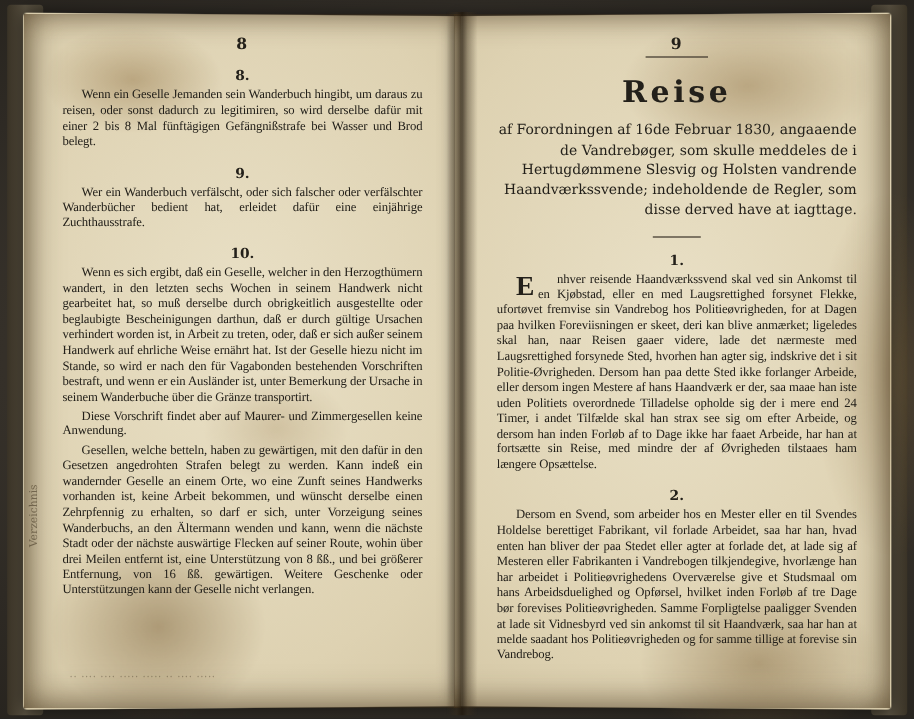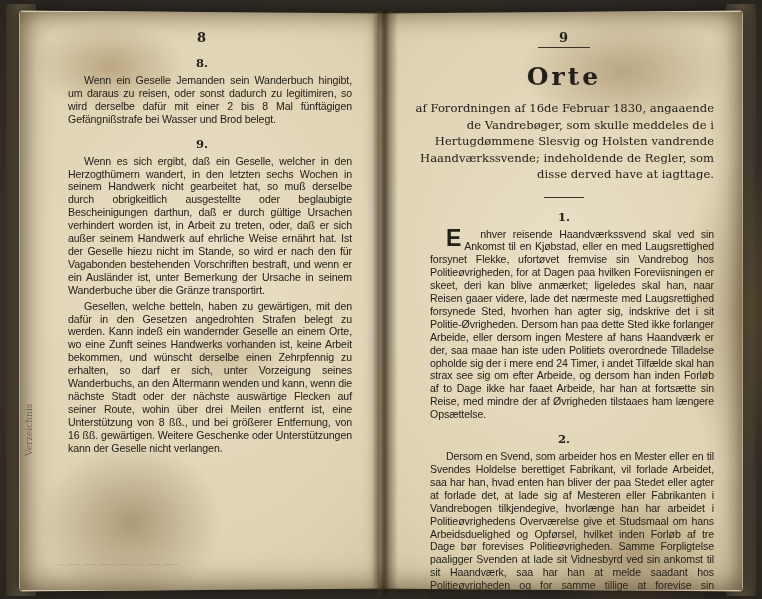--- a/index.html
+++ b/index.html
@@ -130,26 +130,26 @@
   }
 
   .secnum {
     text-align: center;
     font-size: 11.5px;
     font-weight: bold;
     margin: 11px 0 4px 0;
   }
 
   p.para {
-    margin: 0 0 3px 16px;
+    margin: 0 0 3px 0;
     font-size: 10.6px;
     line-height: 12.9px;
     text-align: justify;
     text-indent: 16px;
-    font-family: Liberation Sans, sans-serif;
+    font-family: Liberation Serif, serif;
     letter-spacing: -0.1px;
   }
 
   
   .bigtitle {
     text-align: center;
     font-size: 25px;
     font-weight: bold;
     letter-spacing: 3px;
     margin: 4px 0 9px 0;
@@ -241,34 +241,37 @@
       <div class="stain s5"></div>
     </div>
 
     <div class="col left">
       <div class="folio">8</div>
 
       <div class="secnum">8.</div>
       <p class="para">Wenn ein Geselle Jemanden sein Wanderbuch hingibt, um daraus zu reisen, oder sonst dadurch zu legitimiren, so wird derselbe dafür mit einer 2 bis 8 Mal fünftägigen Gefängnißstrafe bei Wasser und Brod belegt.</p>
 
       <div class="secnum">9.</div>
-
+      <p class="para">Wer ein Wanderbuch verfälscht, oder sich falscher oder verfälschter Wanderbücher bedient hat, erleidet dafür eine einjährige Zuchthausstrafe.</p>
+
+      <div class="secnum">10.</div>
       <p class="para">Wenn es sich ergibt, daß ein Geselle, welcher in den Herzogthümern wandert, in den letzten sechs Wochen in seinem Handwerk nicht gearbeitet hat, so muß derselbe durch obrigkeitlich ausgestellte oder beglaubigte Bescheinigungen darthun, daß er durch gültige Ursachen verhindert worden ist, in Arbeit zu treten, oder, daß er sich außer seinem Handwerk auf ehrliche Weise ernährt hat. Ist der Geselle hiezu nicht im Stande, so wird er nach den für Vagabonden bestehenden Vorschriften bestraft, und wenn er ein Ausländer ist, unter Bemerkung der Ursache in seinem Wanderbuche über die Gränze transportirt.</p>
+      <p class="para">Diese Vorschrift findet aber auf Maurer- und Zimmergesellen keine Anwendung.</p>
 
       <p class="para">Gesellen, welche betteln, haben zu gewärtigen, mit den dafür in den Gesetzen angedrohten Strafen belegt zu werden. Kann indeß ein wandernder Geselle an einem Orte, wo eine Zunft seines Handwerks vorhanden ist, keine Arbeit bekommen, und wünscht derselbe einen Zehrpfennig zu erhalten, so darf er sich, unter Vorzeigung seines Wanderbuchs, an den Ältermann wenden und kann, wenn die nächste Stadt oder der nächste auswärtige Flecken auf seiner Route, wohin über drei Meilen entfernt ist, eine Unterstützung von 8 ßß., und bei größerer Entfernung, von 16 ßß. gewärtigen. Weitere Geschenke oder Unterstützungen kann der Geselle nicht verlangen.</p>
     </div>
 
     <div class="marginalia">Verzeichnis</div>
     <div class="showthrough">·· ···· ···· ····· ····· ·· ···· ·····</div>
 
     <div class="col right">
       <div class="folio">9</div>
       <div class="folio-rule"></div>
 
-      <div class="bigtitle">Orte</div>
+      <div class="bigtitle">Reise</div>
       <div class="subtitle">af Forordningen af 16de Februar 1830, angaaende de Vandrebøger, som skulle meddeles de i Hertugdømmene Slesvig og Holsten vandrende Haandværkssvende; indeholdende de Regler, som disse derved have at iagttage.</div>
 
       <div class="title-rule"></div>
 
       <div class="secnum">1.</div>
       <p class="para dropcapline"><span class="dropcap">E</span><span>nhver reisende Haandværkssvend skal ved sin Ankomst til en Kjøbstad, eller en med Laugsrettighed forsynet Flekke, ufortøvet fremvise sin Vandrebog hos Politieøvrigheden, for at Dagen paa hvilken Foreviisningen er skeet, deri kan blive anmærket; ligeledes skal han, naar Reisen gaaer videre, lade det nærmeste med Laugsrettighed forsynede Sted, hvorhen han agter sig, indskrive det i sit Politie-Øvrigheden. Dersom han paa dette Sted ikke forlanger Arbeide, eller dersom ingen Mestere af hans Haandværk er der, saa maae han iste uden Politiets overordnede Tilladelse opholde sig der i mere end 24 Timer, i andet Tilfælde skal han strax see sig om efter Arbeide, og dersom han inden Forløb af to Dage ikke har faaet Arbeide, har han at fortsætte sin Reise, med mindre der af Øvrigheden tilstaaes ham længere Opsættelse.</span></p>
 
       <div class="secnum">2.</div>
       <p class="para">Dersom en Svend, som arbeider hos en Mester eller en til Svendes Holdelse berettiget Fabrikant, vil forlade Arbeidet, saa har han, hvad enten han bliver der paa Stedet eller agter at forlade det, at lade sig af Mesteren eller Fabrikanten i Vandrebogen tilkjendegive, hvorlænge han har arbeidet i Politieøvrighedens Overværelse give et Studsmaal om hans Arbeidsduelighed og Opførsel, hvilket inden Forløb af tre Dage bør forevises Politieøvrigheden. Samme Forpligtelse paaligger Svenden at lade sit Vidnesbyrd ved sin ankomst til sit Haandværk, saa har han at melde saadant hos Politieøvrigheden og for samme tillige at forevise sin Vandrebog.</p>
     </div>

